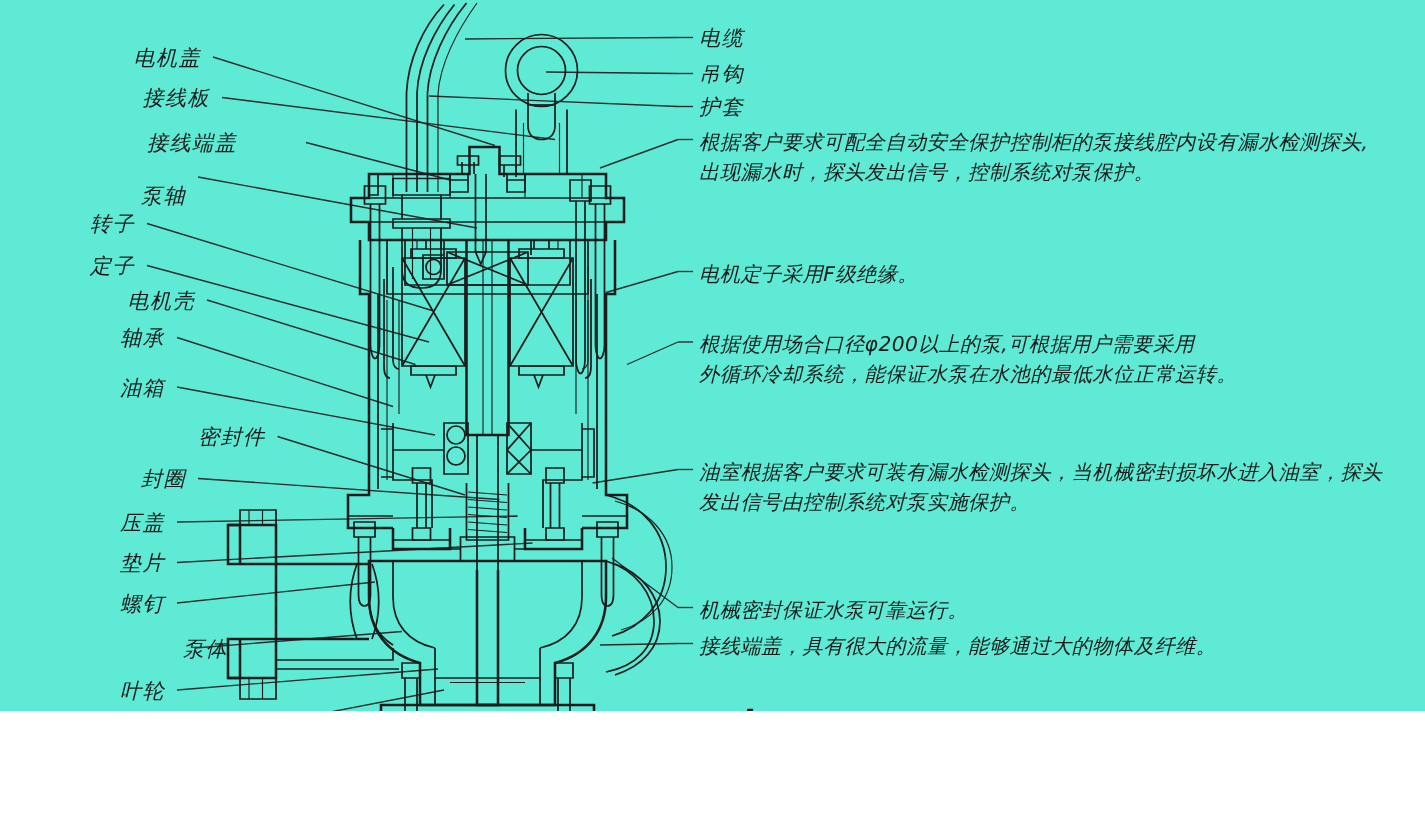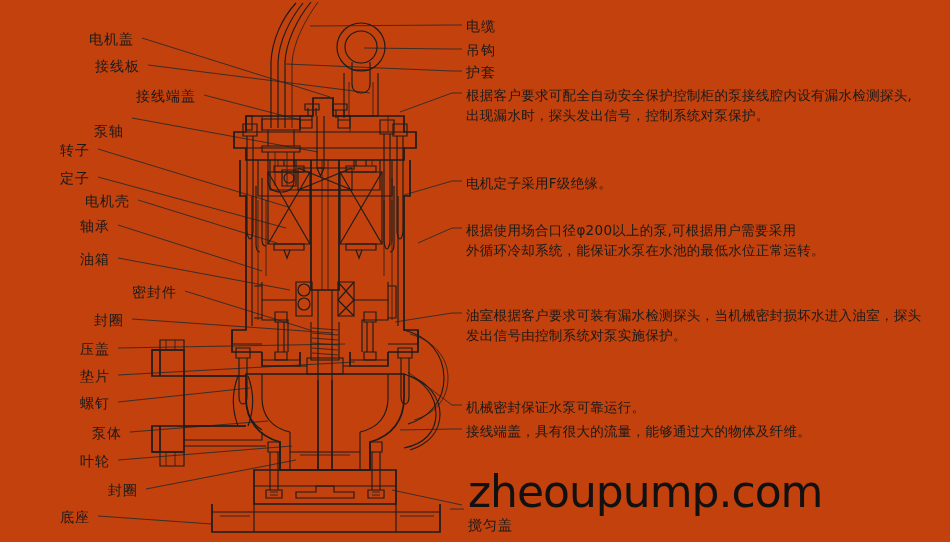--- a/index.html
+++ b/index.html
@@ -4,24 +4,25 @@
 <title>Submersible Pump Cutaway Diagram</title>
 <style>
   html, body {
     margin: 0;
     padding: 0;
     background: #ffffff;
   }
   #page {
     position: relative;
     width: 950px;
-    height: 542px;
-    background: #c2410c;
+    height: 474px;
+    background: #5eead4;
     overflow: hidden;
     font-family: "DejaVu Sans", "Liberation Sans", sans-serif;
+    font-style: italic;
   }
   
   .lbl {
     position: absolute;
     font-family: "DejaVu Sans", "Liberation Sans", sans-serif;
     font-size: 14px;
     line-height: 1.0;
     color: #1a1a1a;
     white-space: nowrap;
     letter-spacing: 1px;
@@ -340,33 +341,33 @@
       <path class="ln" d="M296,160 L296,170 M354,160 L354,170"></path>
       <path class="ln" d="M388,286 L396,286 L396,318 L388,318"></path>
       <path class="ln" d="M254,286 L262,286 M254,318 L262,318"></path>
     </g>
 
   </svg>
 
   <div id="label-container">
       <div class="lbl lbl-left" style="right: 816px; top: 32px;">电机盖</div>
       <div class="lbl lbl-left" style="right: 810px; top: 59px;">接线板</div>
-      <div class="lbl lbl-left" style="right: 754px; top: 89px;">接线端盖</div>
+      <div class="lbl lbl-left" style="right: 792px; top: 89px;">接线端盖</div>
       <div class="lbl lbl-left" style="right: 826px; top: 124px;">泵轴</div>
       <div class="lbl lbl-left" style="right: 860px; top: 143px;">转子</div>
       <div class="lbl lbl-left" style="right: 860px; top: 171px;">定子</div>
       <div class="lbl lbl-left" style="right: 820px; top: 194px;">电机壳</div>
       <div class="lbl lbl-left" style="right: 840px; top: 219px;">轴承</div>
       <div class="lbl lbl-left" style="right: 840px; top: 252px;">油箱</div>
       <div class="lbl lbl-left" style="right: 773px; top: 285px; text-align: center;">密封件</div>
       <div class="lbl lbl-left" style="right: 826px; top: 313px;">封圈</div>
       <div class="lbl lbl-left" style="right: 840px; top: 342px;">压盖</div>
       <div class="lbl lbl-left" style="right: 840px; top: 369px;">垫片</div>
       <div class="lbl lbl-left" style="right: 840px; top: 396px;">螺钉</div>
-      <div class="lbl lbl-left" style="right: 828px; top: 426px;">泵体</div>
+      <div class="lbl lbl-left" style="right: 798px; top: 426px;">泵体</div>
       <div class="lbl lbl-left" style="right: 840px; top: 454px;">叶轮</div>
       <div class="lbl lbl-left" style="right: 812px; top: 483px;">封圈</div>
       <div class="lbl lbl-left" style="right: 860px; top: 510px;">底座</div>
       <div class="lbl lbl-right" style="left: 466px; top: 19px;">电缆</div>
       <div class="lbl lbl-right" style="left: 466px; top: 43px;">吊钩</div>
       <div class="lbl lbl-right" style="left: 466px; top: 65px;">护套</div>
       <div class="para" style="left: 466px; top: 86px;">根据客户要求可配全自动安全保护控制柜的泵接线腔内设有漏水检测探头,
 出现漏水时，探头发出信号，控制系统对泵保护。</div>
       <div class="para" style="left: 466px; top: 174px;">电机定子采用F级绝缘。</div>
       <div class="para" style="left: 466px; top: 221px;">根据使用场合口径φ200以上的泵,可根据用户需要采用

